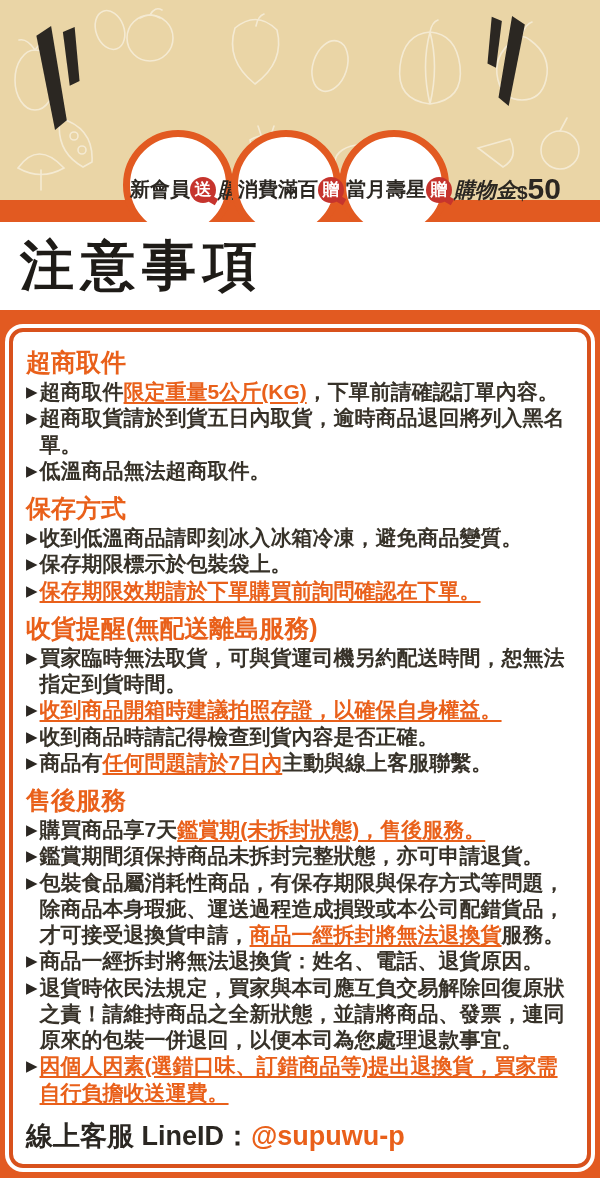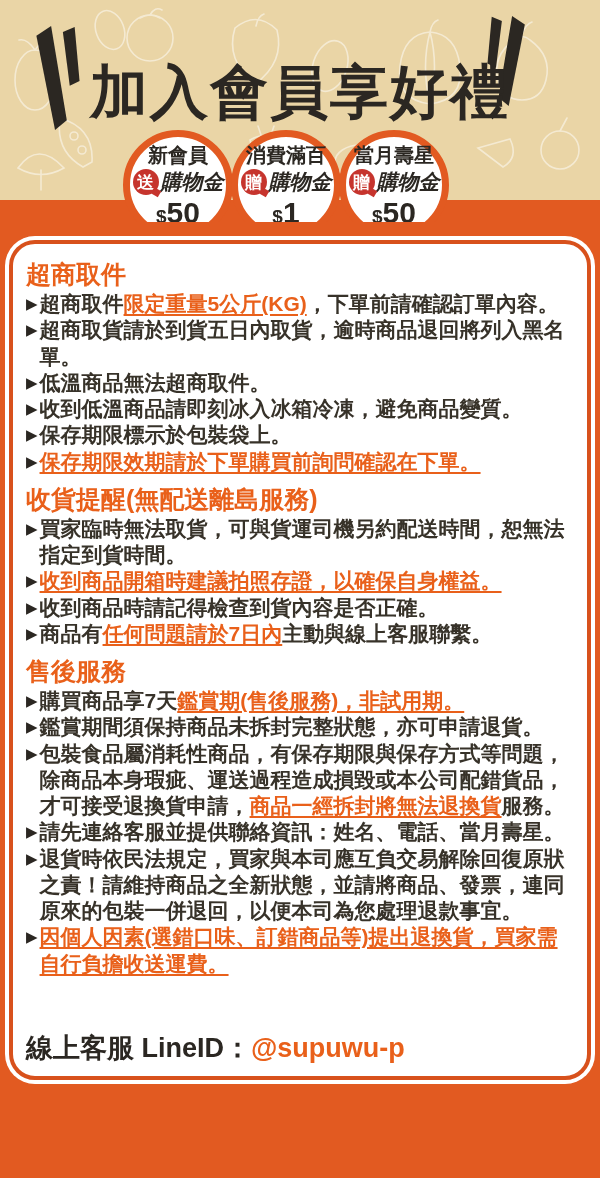--- a/index.html
+++ b/index.html
@@ -15,40 +15,40 @@
   .hero{position:relative;height:222px;background:var(--tan,#ead5a6);overflow:hidden;}
   .veg{position:absolute;left:0;top:0;width:600px;height:200px;}
   .band{position:absolute;left:0;bottom:0;width:100%;height:22px;background:var(--orange,#e25a21);}
   .hero-title{position:absolute;top:54px;left:0;width:100%;margin:0;text-align:center;
     font-size:58px;font-weight:900;letter-spacing:2px;color:var(--ink,#2b2722);white-space:nowrap;}
   .qm{position:absolute;fill:var(--ink,#2b2722);}
   .qm-left{left:34px;top:26px;width:46px;height:104px;}
   .qm-right{left:484px;top:16px;width:46px;height:90px;}
   .badges{position:absolute;left:124px;top:130px;display:flex;z-index:2;}
   .badge-circle{width:110px;height:110px;margin:0 -1px;border-radius:50%;background:#fff;
-    border:7px solid var(--orange,#e25a21);display:flex;flex-direction:column;align-items:center;
+    border:7px solid var(--orange,#e25a21);display:flex;flex-direction:row;align-items:center;
     padding-top:7px;flex:0 0 auto;text-align:center;}
   .b-name{font-size:20px;font-weight:bold;color:var(--ink,#2b2722);white-space:nowrap;line-height:1.1;}
   .b-row{display:flex;align-items:center;gap:2px;margin-top:2px;white-space:nowrap;}
   .b-stamp{position:relative;width:26px;height:26px;border-radius:50%;background:var(--red,#c6342d);
     color:#fff;font-size:17px;font-weight:bold;display:flex;align-items:center;justify-content:center;flex:0 0 auto;}
   .b-stamp::after{content:"";position:absolute;right:-1px;bottom:-1px;width:7px;height:7px;
     background:var(--red,#c6342d);transform:rotate(30deg);}
   .b-item{font-size:21px;font-weight:bold;color:var(--ink,#2b2722);font-style:italic;}
   .b-amount{font-size:30px;font-weight:900;color:var(--ink,#2b2722);line-height:1.05;margin-top:1px;}
   .b-cur{font-size:19px;font-weight:900;}
 
   
   .notice-bar{height:88px;background:#fff;display:flex;align-items:center;}
   .notice-bar h2{margin:0;padding-left:20px;font-size:54px;font-weight:900;letter-spacing:7px;
     color:var(--title,#1e1b17);white-space:nowrap;}
 
   
   .body{padding:18px 9px 0;}
-  .panel{background:#fff;border:4px solid var(--orange-dark,#d8511c);border-radius:26px;
+  .panel{background:#fff;border:4px solid var(--orange-dark,#d8511c);border-radius:14px;
     box-shadow:0 0 0 4px #fff;height:840px;padding:6px 12px 10px 13px;
     display:flex;flex-direction:column;overflow:hidden;}
   .sec-h{margin:9px 0 2px;font-size:25px;font-weight:bold;color:var(--orange-text,#e9601a);line-height:1.2;}
   .bullet{display:flex;align-items:flex-start;font-size:21px;font-weight:bold;
     color:var(--text,#373229);line-height:1.25;}
   .marker{flex:0 0 auto;font-size:15px;padding-top:4px;margin-right:2px;color:var(--ink,#2b2722);}
   .btxt{flex:1;}
   .em{color:var(--orange-text,#e9601a);text-decoration:underline;
     text-decoration-thickness:2px;text-underline-offset:3px;}
   .footer-line{margin-top:auto;padding-top:8px;font-size:27px;font-weight:900;
@@ -86,21 +86,20 @@
 
     <svg class="qm qm-left" viewBox="0 0 46 106">
       <polygon points="2,10 17,0 33,96 21,106"></polygon>
       <polygon points="29,6 41,1 46,56 36,61"></polygon>
     </svg>
     <svg class="qm qm-right" viewBox="0 0 46 106">
       <polygon points="44,10 29,0 13,96 25,106"></polygon>
       <polygon points="17,6 5,1 0,56 10,61"></polygon>
     </svg>
 
-    <h1 class="hero-title">加入會員享好禮</h1>
 
     <div class="badges" id="badges">
         <div class="badge-circle">
           <div class="b-name">新會員</div>
           <div class="b-row">
             <span class="b-stamp">送</span>
             <span class="b-item">購物金</span>
           </div>
           <div class="b-amount"><span class="b-cur">$</span>50</div>
         </div>
@@ -118,40 +117,44 @@
             <span class="b-stamp">贈</span>
             <span class="b-item">購物金</span>
           </div>
           <div class="b-amount"><span class="b-cur">$</span>50</div>
         </div>
       </div>
 
     <div class="band"></div>
   </header>
 
+  <section class="notice-bar">
+    <h2>注意事項</h2>
+  </section>
 
   <main class="body">
     <div class="panel">
       <div id="sections">
           <section class="tsec">
             <h3 class="sec-h">超商取件</h3>
             <div class="bullet">
               <span class="marker">▶</span>
               <span class="btxt"><span>超商取件</span><span class="em">限定重量5公斤(KG)</span><span>，下單前請確認訂單內容。</span></span>
             </div>
             <div class="bullet">
               <span class="marker">▶</span>
               <span class="btxt"><span>超商取貨請於到貨五日內取貨，逾時商品退回將列入黑名單。</span></span>
             </div>
             <div class="bullet">
               <span class="marker">▶</span>
               <span class="btxt"><span>低溫商品無法超商取件。</span></span>
             </div>
           </section>
           <section class="tsec">
+            <h3 class="sec-h">保存方式</h3>
             <div class="bullet">
               <span class="marker">▶</span>
               <span class="btxt"><span>收到低溫商品請即刻冰入冰箱冷凍，避免商品變質。</span></span>
             </div>
             <div class="bullet">
               <span class="marker">▶</span>
               <span class="btxt"><span>保存期限標示於包裝袋上。</span></span>
             </div>
             <div class="bullet">
               <span class="marker">▶</span>
@@ -174,35 +177,35 @@
             </div>
             <div class="bullet">
               <span class="marker">▶</span>
               <span class="btxt"><span>商品有</span><span class="em">任何問題請於7日內</span><span>主動與線上客服聯繫。</span></span>
             </div>
           </section>
           <section class="tsec">
             <h3 class="sec-h">售後服務</h3>
             <div class="bullet">
               <span class="marker">▶</span>
-              <span class="btxt"><span>購買商品享7天</span><span class="em">鑑賞期(售後服務)，非試用期。</span></span>
+              <span class="btxt"><span>購買商品享7天</span><span class="em">鑑賞期(未拆封狀態)，售後服務。</span></span>
             </div>
             <div class="bullet">
               <span class="marker">▶</span>
               <span class="btxt"><span>鑑賞期間須保持商品未拆封完整狀態，亦可申請退貨。</span></span>
             </div>
             <div class="bullet">
               <span class="marker">▶</span>
               <span class="btxt"><span>包裝食品屬消耗性商品，有保存期限與保存方式等問題，除商品本身瑕疵、運送過程造成損毀或本公司配錯貨品，才可接受退換貨申請，</span><span class="em">商品一經拆封將無法退換貨</span><span>服務。</span></span>
             </div>
           </section>
           <section class="tsec">
             <div class="bullet">
               <span class="marker">▶</span>
-              <span class="btxt"><span>請先連絡客服並提供聯絡資訊：姓名、電話、當月壽星。</span></span>
+              <span class="btxt"><span>商品一經拆封將無法退換貨：姓名、電話、退貨原因。</span></span>
             </div>
             <div class="bullet">
               <span class="marker">▶</span>
               <span class="btxt"><span>退貨時依民法規定，買家與本司應互負交易解除回復原狀之責！請維持商品之全新狀態，並請將商品、發票，連同原來的包裝一併退回，以便本司為您處理退款事宜。</span></span>
             </div>
             <div class="bullet">
               <span class="marker">▶</span>
               <span class="btxt"><span class="em">因個人因素(選錯口味、訂錯商品等)提出退換貨，買家需自行負擔收送運費。</span></span>
             </div>
           </section>

